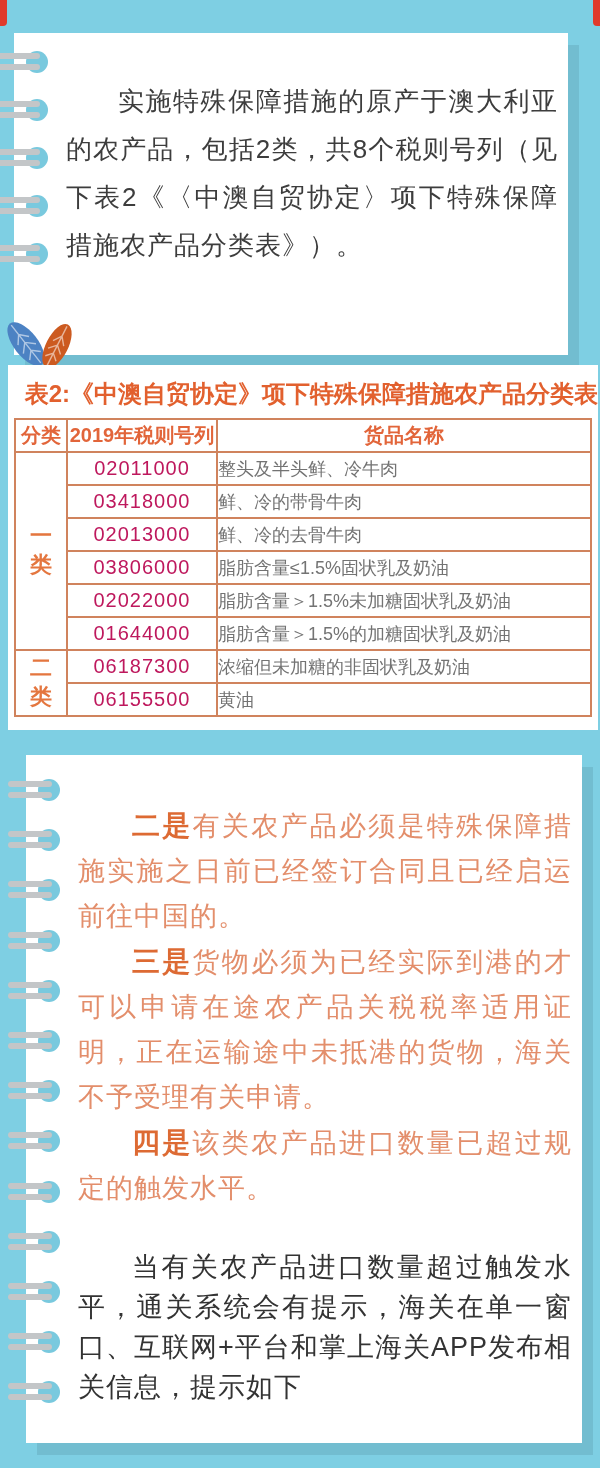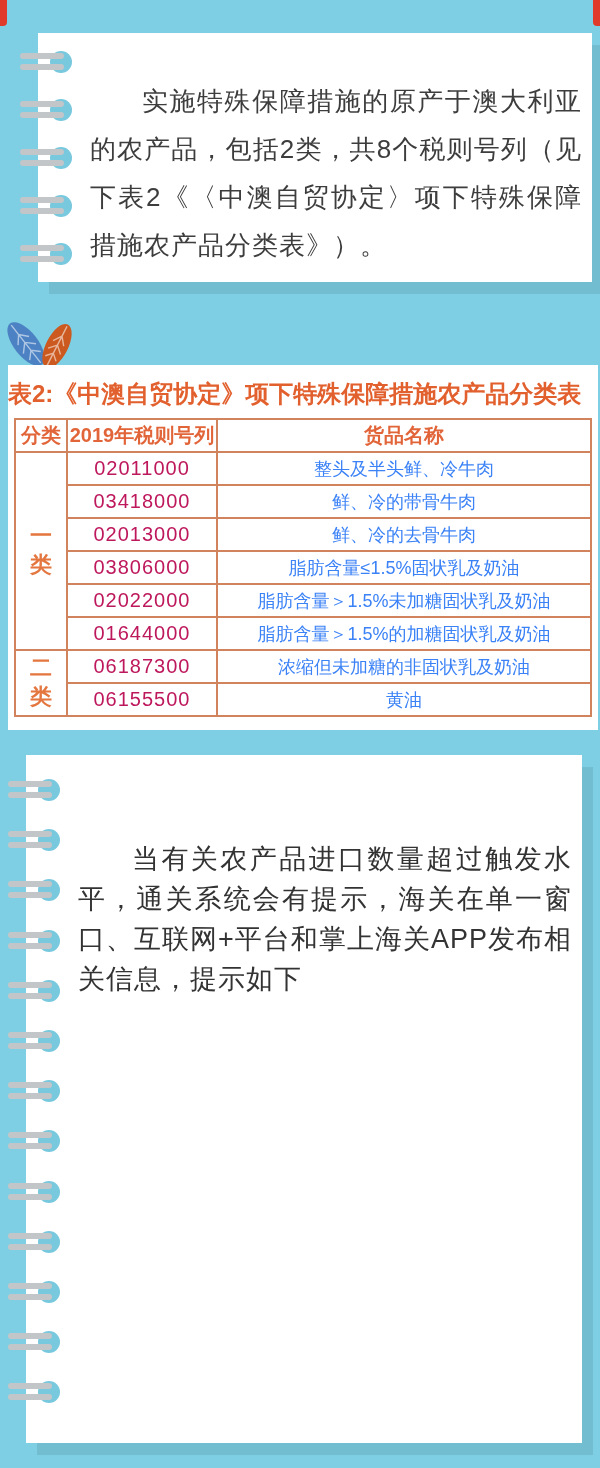--- a/index.html
+++ b/index.html
@@ -10,21 +10,21 @@
     overflow:hidden;
     font-family:"Liberation Sans","DejaVu Sans",sans-serif;
   }
   .corner-mark{position:absolute;top:0;width:7px;height:26px;background:#e03a2b;}
   .corner-mark.left{left:0;border-bottom-right-radius:4px;}
   .corner-mark.right{right:0;border-bottom-left-radius:4px;}
 
   .card{position:absolute;background:#ffffff;}
   .card.shadowed{box-shadow:11px 12px 0 rgba(40,70,85,0.13);}
 
-  #intro-card{left:38px;top:33px;width:554px;height:249px;}
+  #intro-card{left:14px;top:33px;width:554px;height:322px;}
   #table-card{left:8px;top:365px;width:590px;height:365px;}
   #notes-card{left:26px;top:755px;width:556px;height:688px;}
 
   
   .ring{position:absolute;left:-18px;width:70px;height:24px;pointer-events:none;}
   .ring i{display:block;position:absolute;}
   .ring .rc{left:30px;top:1px;width:22px;height:22px;border-radius:50%;background:#79c9de;}
   .ring .rb{left:0;width:44px;height:6px;background:#c3c6c8;border-radius:3px;}
   .ring .rb1{top:3px;}
   .ring .rb2{top:14px;}
@@ -34,42 +34,42 @@
     padding:44px 10px 0 52px;
     font-size:26px;line-height:48px;color:#3d3d3d;
     text-align:justify;text-indent:2em;letter-spacing:1px;
   }
 
   
   #leaves{position:absolute;left:2px;top:314px;width:80px;height:62px;}
 
   
   .table-title{
-    margin-top:13px;text-align:left;white-space:nowrap;
+    margin-top:13px;text-align:right;white-space:nowrap;
     font-size:24px;font-weight:bold;color:#e2602e;letter-spacing:0px;
   }
   table.cls{
     position:absolute;left:6px;top:53px;width:576px;
     border-collapse:collapse;table-layout:fixed;
   }
   table.cls th,table.cls td{border:2px solid #d0835d;padding:0;}
   table.cls th{
     height:31px;font-size:20px;font-weight:bold;color:#e2653a;text-align:center;
   }
   table.cls td{height:31px;}
   td.cat{
     text-align:center;vertical-align:middle;
     font-size:22px;font-weight:bold;color:#e4763f;
     white-space:pre-line;line-height:1.3;
   }
   td.code{
     text-align:center;font-size:20px;color:#be185d;letter-spacing:1px;
   }
   td.goods{
-    font-size:18px;color:#3b82f6;padding-left:10px;text-align:center;
+    font-size:18px;color:#737373;padding-left:10px;text-align:left;
   }
 
   
   .notes-body{padding:48px 10px 0 52px;}
   p.note{
     margin:0;font-size:27px;line-height:45px;color:#e38e6b;
     text-align:justify;text-indent:2em;letter-spacing:1px;
   }
   p.note b.marker{font-size:28px;font-weight:bold;color:#dd6a33;}
   p.closing{
@@ -174,20 +174,25 @@
         <tr>
           <td class="code">06155500</td>
           <td class="goods">黄油</td>
         </tr>
       </tbody>
   </table>
 </div>
 
 <div id="notes-card" class="card shadowed">
   <div class="notes-body">
+    <div>
+        <p class="note"><b class="marker">二是</b>有关农产品必须是特殊保障措施实施之日前已经签订合同且已经启运前往中国的。</p>
+        <p class="note"><b class="marker">三是</b>货物必须为已经实际到港的才可以申请在途农产品关税税率适用证明，正在运输途中未抵港的货物，海关不予受理有关申请。</p>
+        <p class="note"><b class="marker">四是</b>该类农产品进口数量已超过规定的触发水平。</p>
+      </div>
     <p class="closing">当有关农产品进口数量超过触发水平，通关系统会有提示，海关在单一窗口、互联网+平台和掌上海关APP发布相关信息，提示如下</p>
   </div>
 <div class="ring" style="top: 23px;">
       <i class="rc"></i>
       <i class="rb rb1"></i>
       <i class="rb rb2"></i>
     </div>
     <div class="ring" style="top: 73.2px;">
       <i class="rc"></i>
       <i class="rb rb1"></i>

